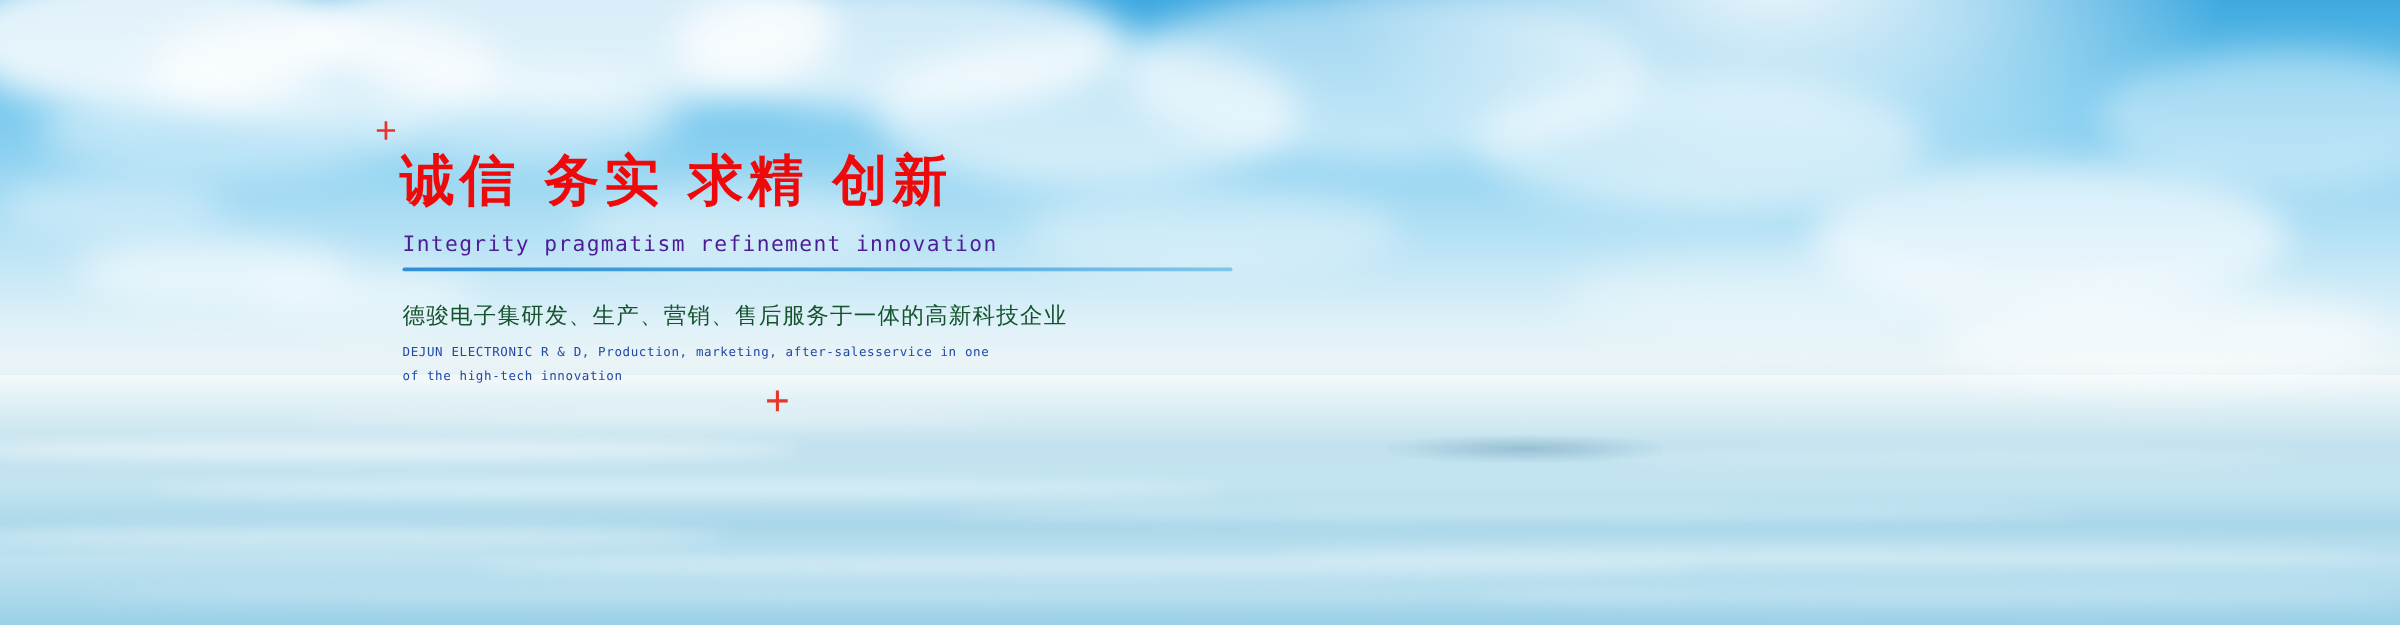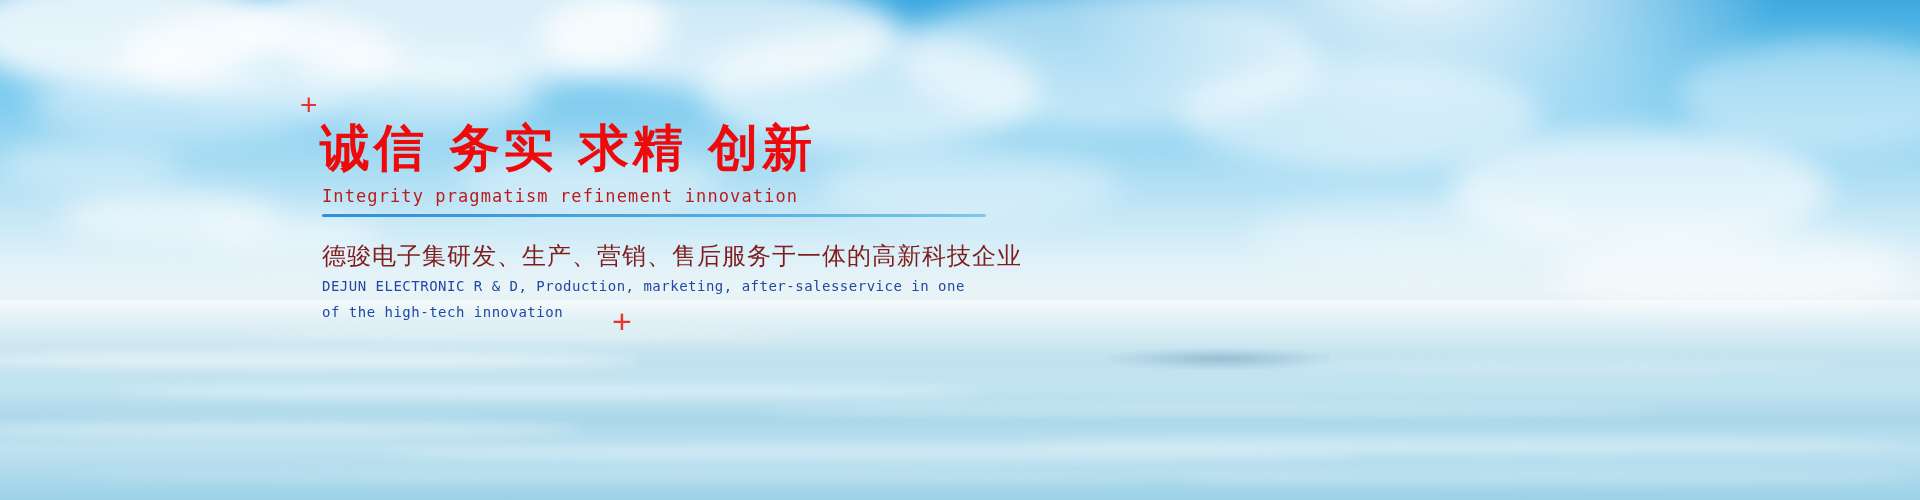--- a/index.html
+++ b/index.html
@@ -73,42 +73,42 @@
   .c17{left:1550px;top:230px;width:360px;height:80px;opacity:.5;}
   .c18{left:0px;top:140px;width:180px;height:50px;opacity:.35;}
 
   .plus{position:absolute;color:#e8342a;font-weight:300;line-height:1;}
   .plus-top{left:300px;top:90px;font-size:30px;}
   .plus-bottom{left:612px;top:304px;font-size:34px;}
 
   .headline{
     position:absolute;left:320px;top:122px;
     font-family:"DejaVu Sans","Liberation Sans",sans-serif;
-    font-size:50px;font-weight:700;color:#ee0a0a;
+    font-size:44px;font-weight:700;color:#ee0a0a;
     letter-spacing:4px;white-space:nowrap;line-height:1.05;
   }
   .tagline{
     position:absolute;left:322px;top:186px;
     font-family:"DejaVu Sans Mono","Liberation Mono",monospace;
-    font-size:17px;color:#b91c1c;letter-spacing:1.1px;white-space:nowrap;
+    font-size:17px;color:#4c1d95;letter-spacing:1.1px;white-space:nowrap;
   }
   .divider{
     position:absolute;left:322px;top:214px;width:664px;height:3px;
     background:linear-gradient(to right,#2f8fd8 0%,#4ea9e2 55%,#7fc6ec 100%);
     border-radius:2px;
   }
   .desc-cn{
     position:absolute;left:322px;top:240px;
     font-family:"DejaVu Serif","Liberation Serif",serif;
-    font-size:24px;color:#7f1d1d;letter-spacing:1px;white-space:nowrap;
+    font-size:18px;color:#14532d;letter-spacing:1px;white-space:nowrap;
   }
   .desc-en{
     position:absolute;left:322px;top:274px;
     font-family:"DejaVu Sans Mono","Liberation Mono",monospace;
-    font-size:14px;color:#2049a5;letter-spacing:.5px;line-height:1.85;
+    font-size:10px;color:#2049a5;letter-spacing:.5px;line-height:1.85;
     white-space:nowrap;
   }
 
   
   .machine{position:absolute;left:1118px;top:62px;width:200px;height:300px;}
   .m-shadow{
     position:absolute;left:1110px;top:348px;width:220px;height:22px;
     background:radial-gradient(ellipse at center, rgba(90,140,170,0.40) 0%, rgba(120,170,200,0.12) 60%, rgba(255,255,255,0) 80%);
   }
 </style>

